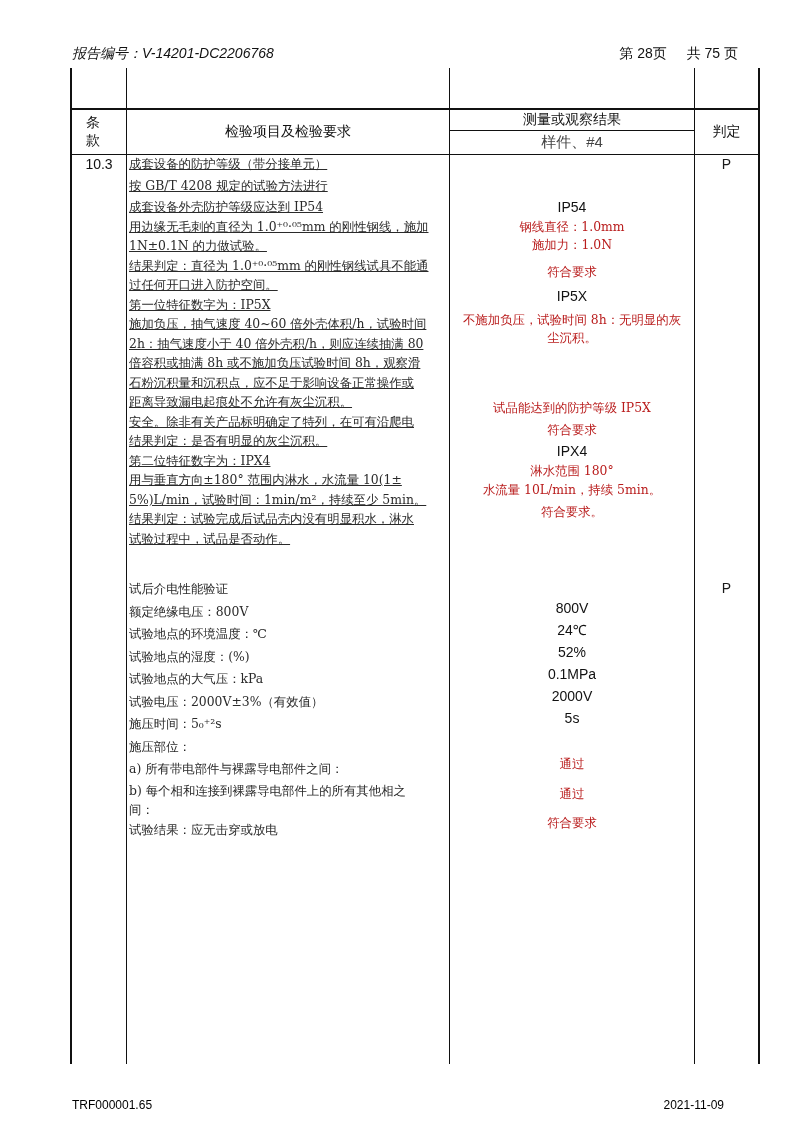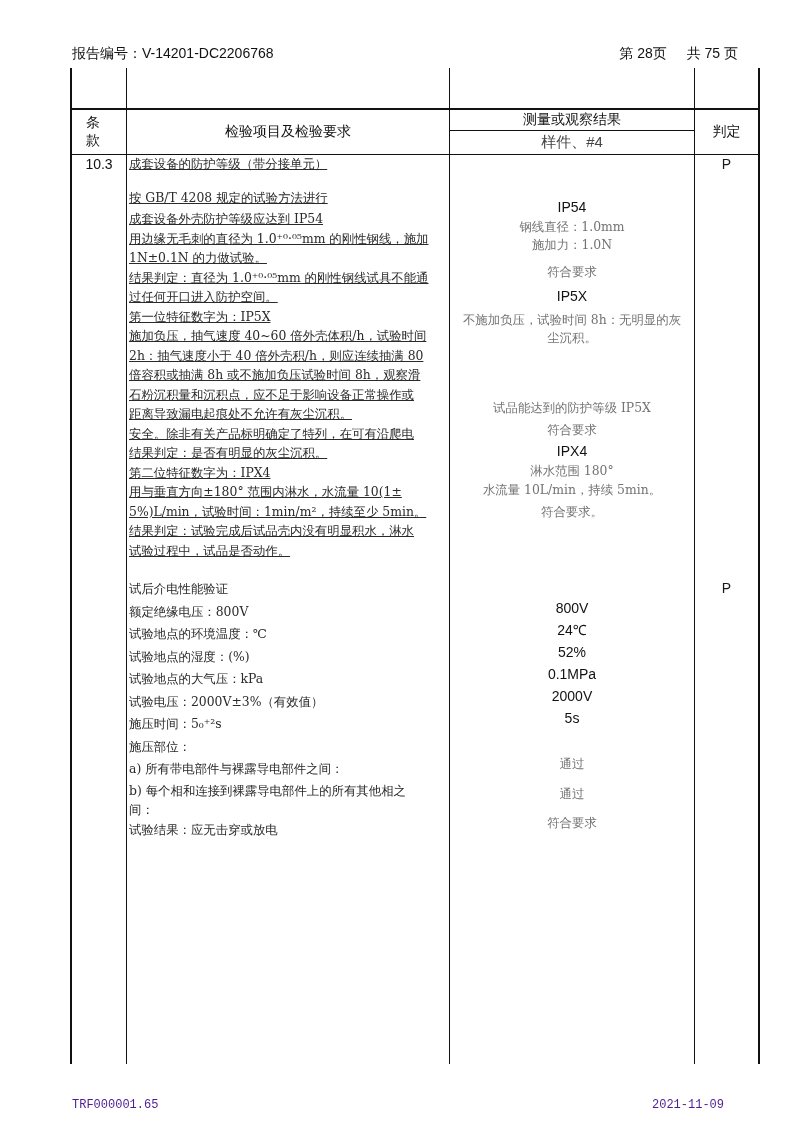--- a/index.html
+++ b/index.html
@@ -1,19 +1,19 @@
 <!DOCTYPE html>
 <html><head>
 <meta charset="utf-8">
 <style>
   html, body { margin:0; padding:0; background:#ffffff; }
   body { width:800px; height:1132px; position:relative; overflow:hidden; color:#1a1a1a;
          font-family:"DejaVu Serif", serif; }
   .hdr { position:absolute; top:45px; font-family:"Liberation Sans", sans-serif; font-size:14px; color:#111; }
-  .hdr-left { left:72px; }
+  .hdr-left { left:72px;font-style:italic; }
   .hdr-right { right:62px; }
   .hdr-right span { margin-left:16px; }
 
   
   .vline { position:absolute; top:68px; bottom:68px; background:#111; }
   .v0 { left:70px; width:2px; }
   .v1 { left:126px; width:1px; }
   .v2 { left:449px; width:1px; }
   .v3 { left:694px; width:1px; }
   .v4 { left:758px; width:2px; }
@@ -26,25 +26,25 @@
   .hd-clause { left:72px; width:54px; top:110px; height:44px; display:flex; align-items:center; justify-content:center; letter-spacing:14px; padding-left:14px; box-sizing:border-box; }
   .hd-item { left:127px; width:322px; top:110px; height:44px; display:flex; align-items:center; justify-content:center; }
   .hd-result { left:450px; width:244px; top:110px; height:20px; display:flex; align-items:center; justify-content:center; }
   .hd-sample { left:450px; width:244px; top:131px; height:23px; display:flex; align-items:center; justify-content:center; font-size:15px; color:#444; }
   .hd-verdict { left:695px; width:63px; top:110px; height:44px; display:flex; align-items:center; justify-content:center; }
 
   .clause-no { left:72px; width:54px; top:156px; text-align:center; }
 
   .req { position:absolute; left:129px; width:318px; font-family:"DejaVu Serif", serif; font-size:12.4px; line-height:19.5px; color:#2a2a2a; }
   .req .ln { display:block; white-space:nowrap; overflow:hidden; }
-  .res { position:absolute; left:450px; width:244px; text-align:center; font-size:12.4px; line-height:19.5px; color:#737373; }
+  .res { position:absolute; left:450px; width:244px; text-align:center; font-size:12.4px; line-height:19.5px; color:#b91c1c; }
   .sans { font-family:"Liberation Sans", sans-serif; font-size:14px; color:#111; }
   .verdict { position:absolute; left:695px; width:63px; text-align:center; font-family:"Liberation Sans", sans-serif; font-size:14px; }
 
-  .footer { position:absolute; top:1098px; font-family:Liberation Mono, monospace; font-size:12px; color:#4c1d95; }
+  .footer { position:absolute; top:1098px; font-family:Liberation Sans, sans-serif; font-size:12px; color:#000000; }
   .foot-left { left:72px; }
   .foot-right { right:76px; }
 </style>
 </head>
 <body>
 
 <div class="hdr hdr-left">报告编号：V-14201-DC2206768</div>
 <div class="hdr hdr-right">
   <span>第 28页</span>
   <span>共 75 页</span>
@@ -63,21 +63,21 @@
   <div class="cell hd-clause">条款</div>
   <div class="cell hd-item">检验项目及检验要求</div>
   <div class="cell hd-result">测量或观察结果</div>
   <div class="cell hd-sample">样件、#4</div>
   <div class="cell hd-verdict">判定</div>
 
   <div class="cell clause-no">10.3</div>
 
   <div class="req" style="top:154px;text-decoration:underline;">
     <span class="ln">成套设备的防护等级（带分接单元）</span>
-    <span class="ln" style="margin-top:14px;">按 GB/T 4208 规定的试验方法进行</span>
+    <span class="ln" style="margin-top:2px;">按 GB/T 4208 规定的试验方法进行</span>
     <span class="ln" style="margin-top:2px;">成套设备外壳防护等级应达到 IP54</span>
     <span class="ln">用边缘无毛刺的直径为 1.0⁺⁰·⁰⁵mm 的刚性钢线，施加</span>
     <span class="ln">1N±0.1N 的力做试验。</span>
     <span class="ln">结果判定：直径为 1.0⁺⁰·⁰⁵mm 的刚性钢线试具不能通</span>
     <span class="ln">过任何开口进入防护空间。</span>
     <span class="ln">第一位特征数字为：IP5X</span>
     <span class="ln">施加负压，抽气速度 40~60 倍外壳体积/h，试验时间</span>
     <span class="ln">2h：抽气速度小于 40 倍外壳积/h，则应连续抽满 80</span>
     <span class="ln">倍容积或抽满 8h 或不施加负压试验时间 8h，观察滑</span>
     <span class="ln">石粉沉积量和沉积点，应不足于影响设备正常操作或</span>

